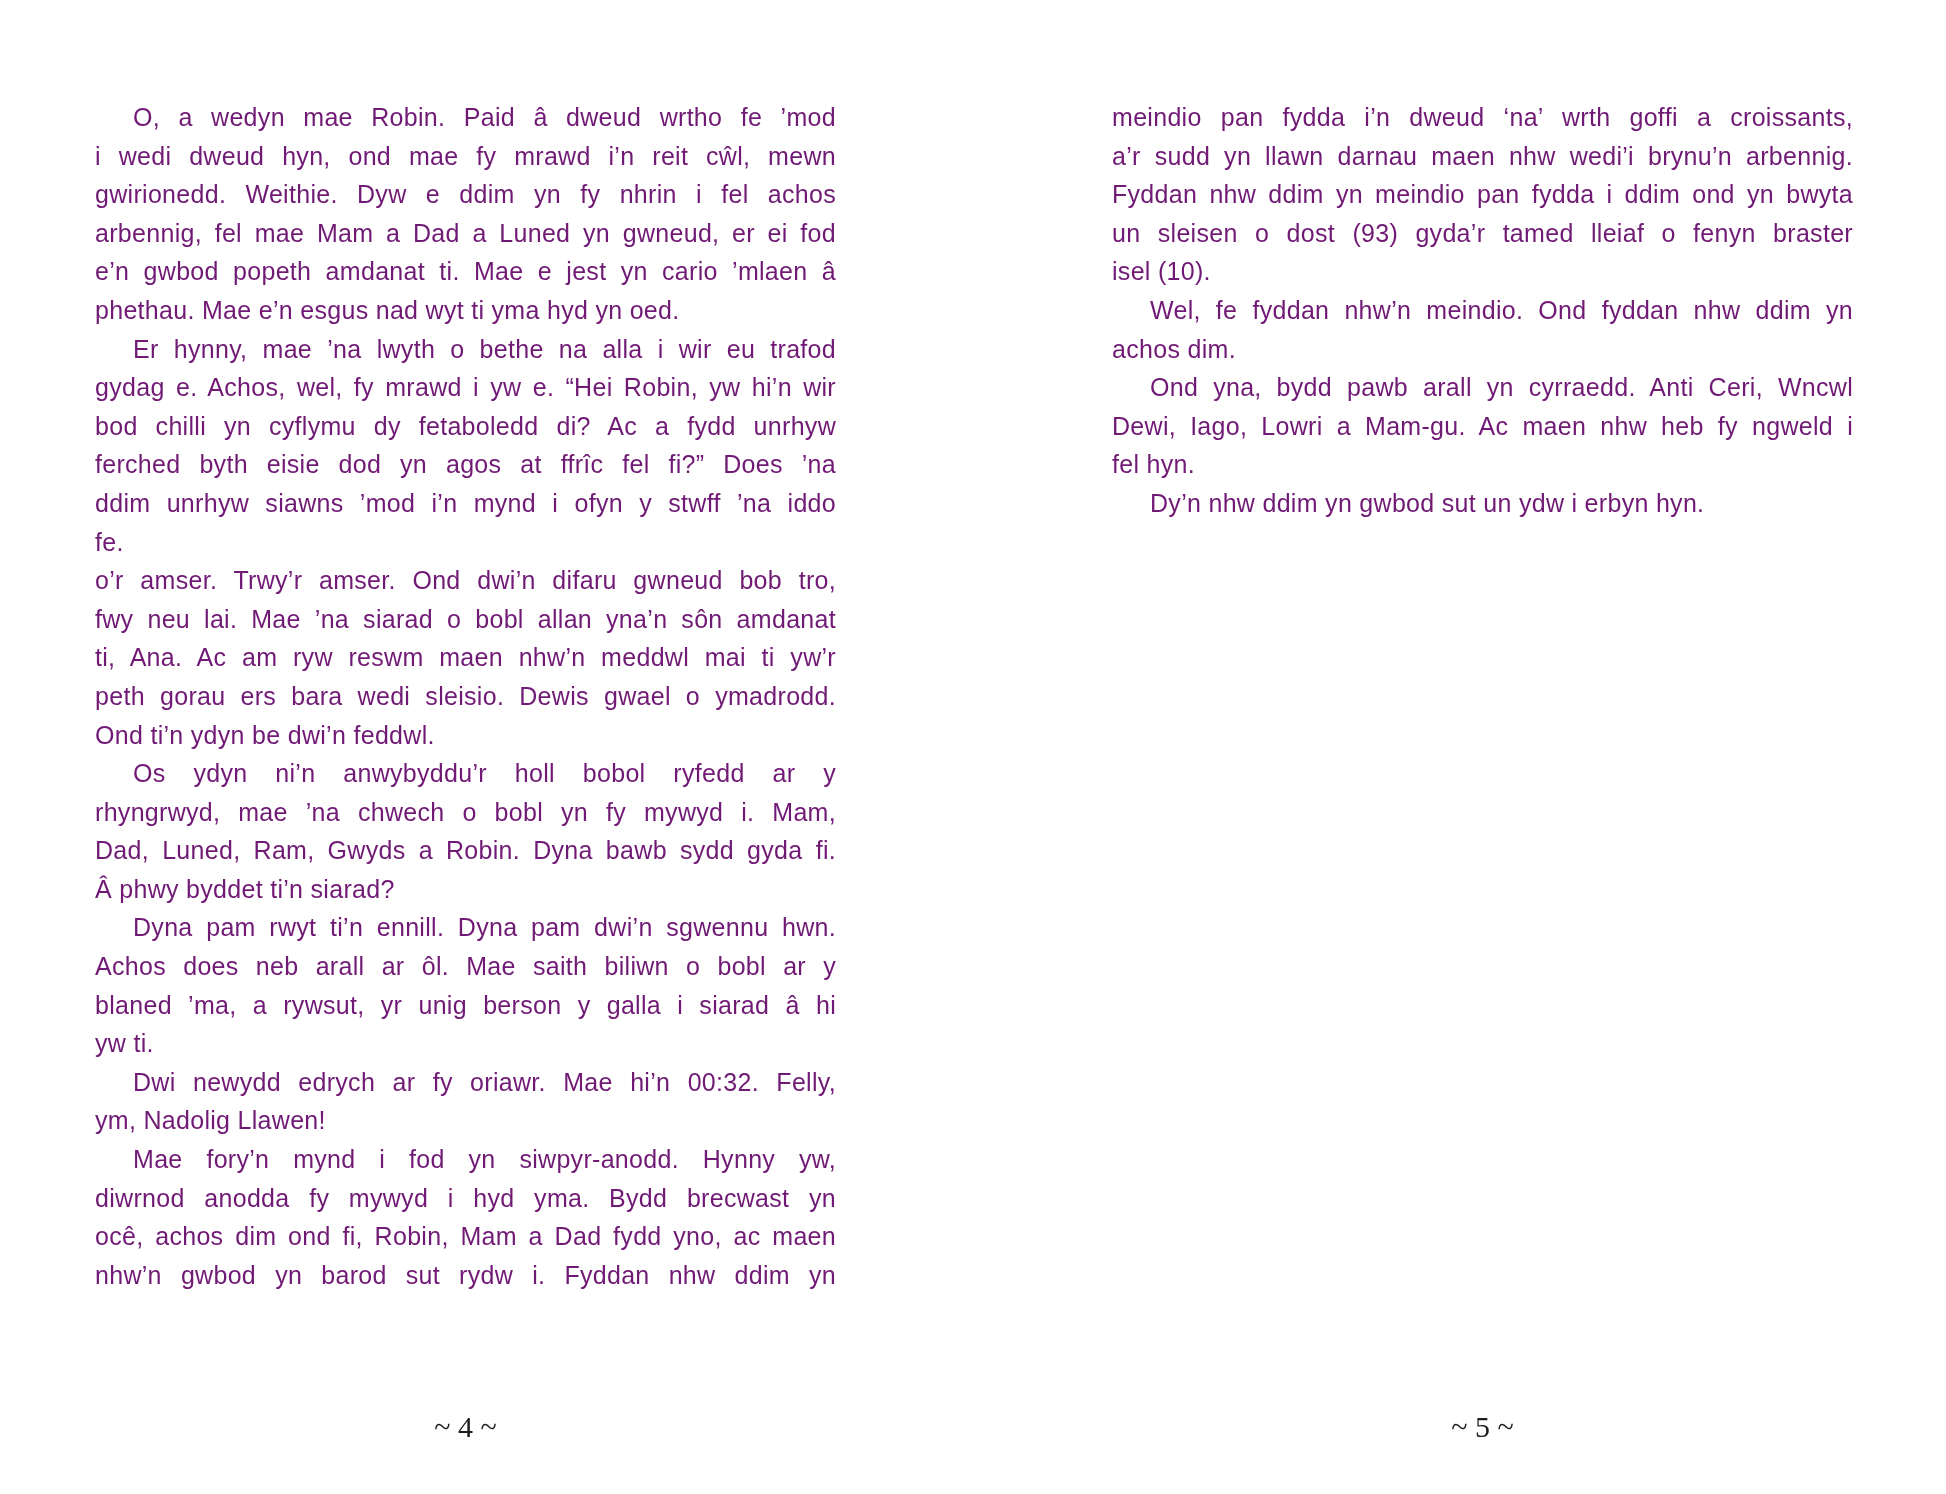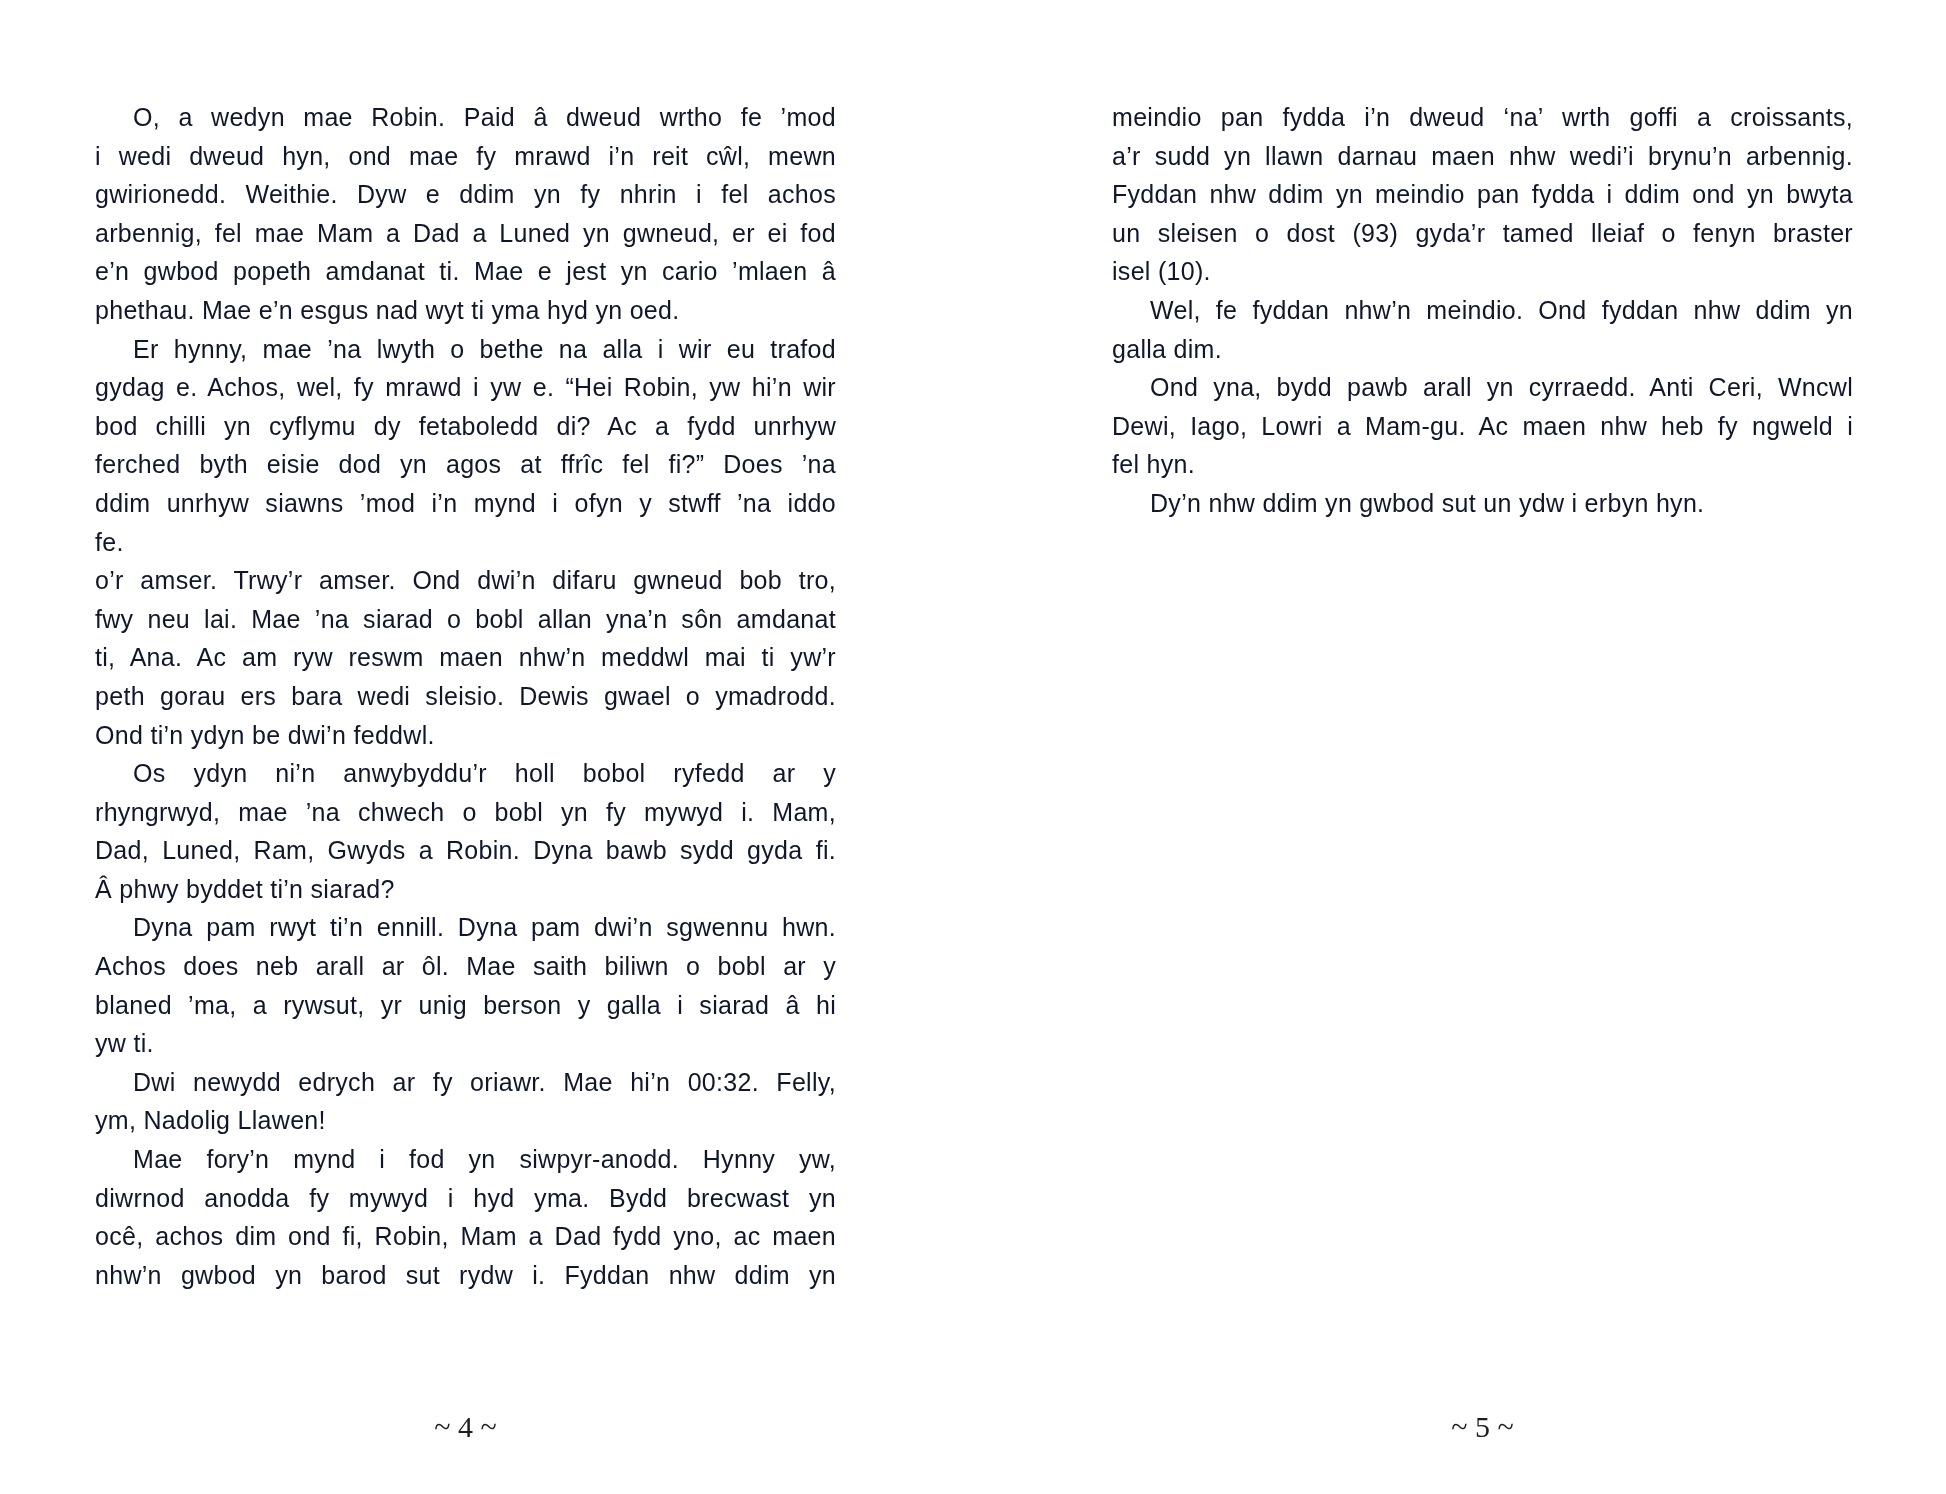--- a/index.html
+++ b/index.html
@@ -30,21 +30,21 @@
     top: 0;
     left: 0;
     width: 100%;
   }
   .line {
     font-family: "Liberation Sans", sans-serif;
     font-size: 25px;
     line-height: 38.6px;
     height: 38.6px;
     overflow: hidden;
-    color: #0f172a;
+    color: #701a75;
     letter-spacing: 0.3px;
     text-align: left;
   }
   .line.just {
     text-align: justify;
     text-align-last: justify;
   }
   .line.indent {
     padding-left: 38px;
   }
@@ -102,21 +102,21 @@
   </div>
 
   <div class="page page-right">
     <div class="textcol">
         <div class="line just">meindio pan fydda i’n dweud ‘na’ wrth goffi a croissants,</div>
         <div class="line just">a’r sudd yn llawn darnau maen nhw wedi’i brynu’n arbennig.</div>
         <div class="line just">Fyddan nhw ddim yn meindio pan fydda i ddim ond yn bwyta</div>
         <div class="line just">un sleisen o dost (93) gyda’r tamed lleiaf o fenyn braster</div>
         <div class="line">isel (10).</div>
         <div class="line indent just">Wel, fe fyddan nhw’n meindio. Ond fyddan nhw ddim yn</div>
-        <div class="line">galla dim.</div>
+        <div class="line">achos dim.</div>
         <div class="line indent just">Ond yna, bydd pawb arall yn cyrraedd. Anti Ceri, Wncwl</div>
         <div class="line just">Dewi, Iago, Lowri a Mam-gu. Ac maen nhw heb fy ngweld i</div>
         <div class="line">fel hyn.</div>
         <div class="line indent">Dy’n nhw ddim yn gwbod sut un ydw i erbyn hyn.</div>
       </div>
     <div class="pagenum">~ 5 ~</div>
   </div>
 
 </div>
 

